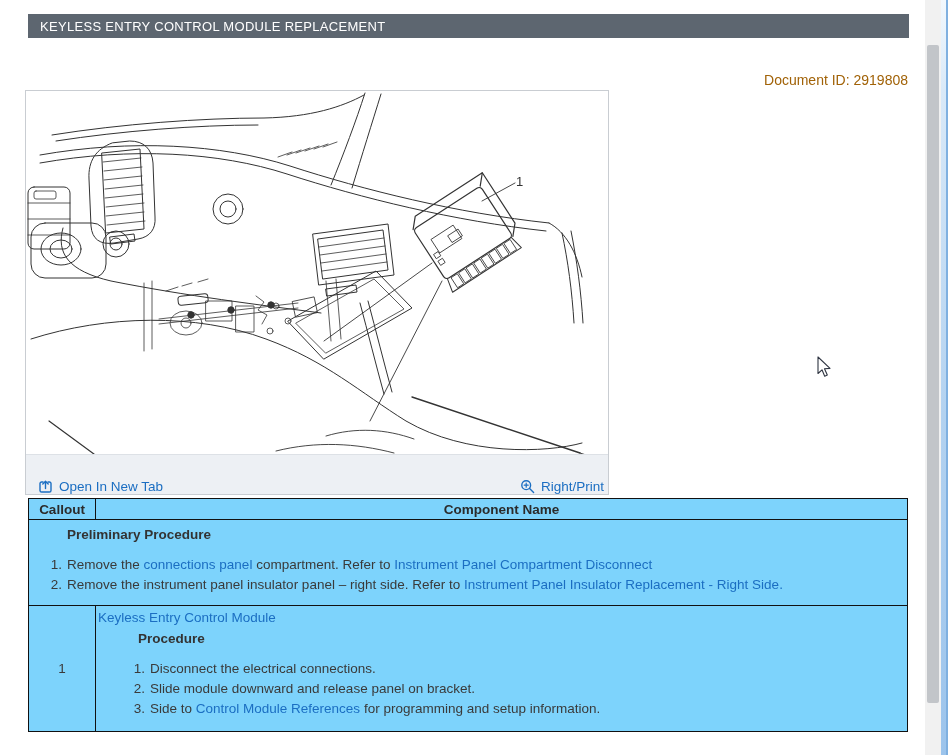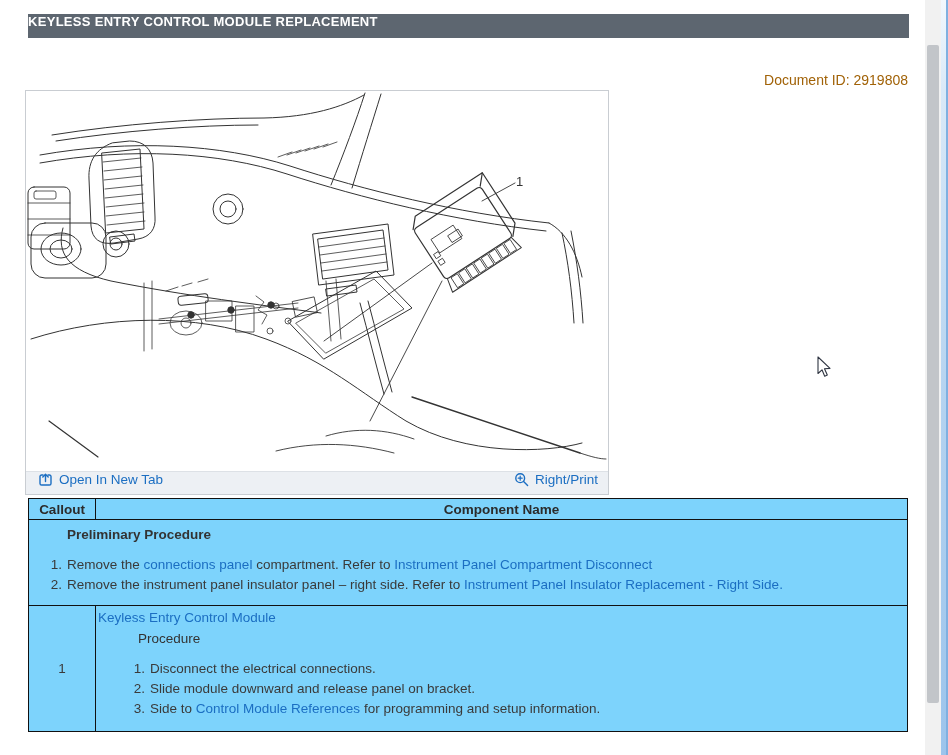--- a/index.html
+++ b/index.html
@@ -8,55 +8,55 @@
     --c-border:#111111;
     --c-footer:#edf0f4;
   }
   *{margin:0;padding:0;box-sizing:border-box;}
   html,body{background:#ffffff;}
   body{font-family:"Liberation Sans","DejaVu Sans",sans-serif;color:#3a3a3a;}
   .screen{position:relative;width:948px;height:755px;background:#ffffff;overflow:hidden;}
 
   
   .title-bar{position:absolute;left:28px;top:14px;width:881px;height:24px;
-    background:var(--c-titlebar);color:#ffffff;display:flex;
-    font-size:13px;font-weight:bold;letter-spacing:.3px;}
+    background:var(--c-titlebar);color:#ffffff;display:flex;align-items:center;
+    padding-left:12px;font-size:13px;font-weight:normal;letter-spacing:.3px;}
 
   
   .doc-id{position:absolute;top:72px;left:608px;width:300px;text-align:right;
     font-size:14px;color:#a16207;}
 
   
   .figure-panel{position:absolute;left:25px;top:90px;width:584px;height:405px;
     border:1px solid #c9cdd2;background:#ffffff;display:flex;flex-direction:column;}
   .figure-canvas{flex:1;position:relative;overflow:hidden;background:#fff;}
   .figure-canvas svg{display:block;}
-  .figure-footer{height:23px;background:var(--c-footer);border-top:1px solid #dde1e6;
-    display:flex;align-items:flex-start;justify-content:space-between;padding:0 10px 0 12px;}
+  .figure-footer{height:40px;background:var(--c-footer);border-top:1px solid #dde1e6;
+    display:flex;align-items:flex-end;justify-content:space-between;padding:0 4px 0 12px;}
   .link{color:var(--c-link);text-decoration:none;cursor:pointer;}
   .figure-footer .link{display:inline-flex;align-items:center;gap:6px;font-size:13.5px;}
   .icon-svg{display:block;}
 
   
   table.comp{position:absolute;left:28px;top:498px;width:880px;border-collapse:collapse;
     font-size:13.5px;color:#3a3a3a;background:#7dd3fc;}
   table.comp th,table.comp td{border:1px solid var(--c-border);}
   table.comp th{height:21px;font-size:13.5px;font-weight:bold;color:#2b2b2b;text-align:center;padding:2px 0;}
   th.callout-h{width:67px;}
   td.prelim-cell{padding:6px 0 10px 0;vertical-align:top;}
   .prelim-title{font-weight:bold;color:#333;margin:1px 0 13px 38px;font-size:13.5px;}
   .steps{display:block;}
   .steps-prelim{margin-left:16px;}
   .step{display:flex;line-height:20px;}
   .step-num{min-width:17px;text-align:right;margin-right:5px;flex:none;}
   .step-text{display:inline;}
   td.callout-cell{width:67px;text-align:center;vertical-align:middle;font-size:13.5px;color:#3a3a3a;}
   td.component-cell{vertical-align:top;padding:3px 8px 12px 2px;}
   .comp-link{display:inline-block;line-height:18px;font-size:13.5px;}
-  .proc-title{font-weight:normal;color:#333;margin:4px 0 13px 40px;font-size:13.5px;}
+  .proc-title{font-weight:bold;color:#333;margin:4px 0 13px 40px;font-size:13.5px;}
   .steps-proc{margin-left:30px;}
 
   
   .scrollbar{position:absolute;left:925px;top:0;width:16px;height:755px;background:#f1f1f1;}
   .scroll-thumb{position:absolute;left:2px;top:45px;width:12px;height:658px;background:#c2c5c9;border-radius:2px;}
   .edge-strip{position:absolute;left:941px;top:0;width:7px;height:755px;
     background:linear-gradient(to bottom,#f2f8fd 0%,#d9e9f8 12%,#b3d2f0 55%,#9cc4ec 100%);
     border-right:2px solid #7fb0e0;}
 
   

